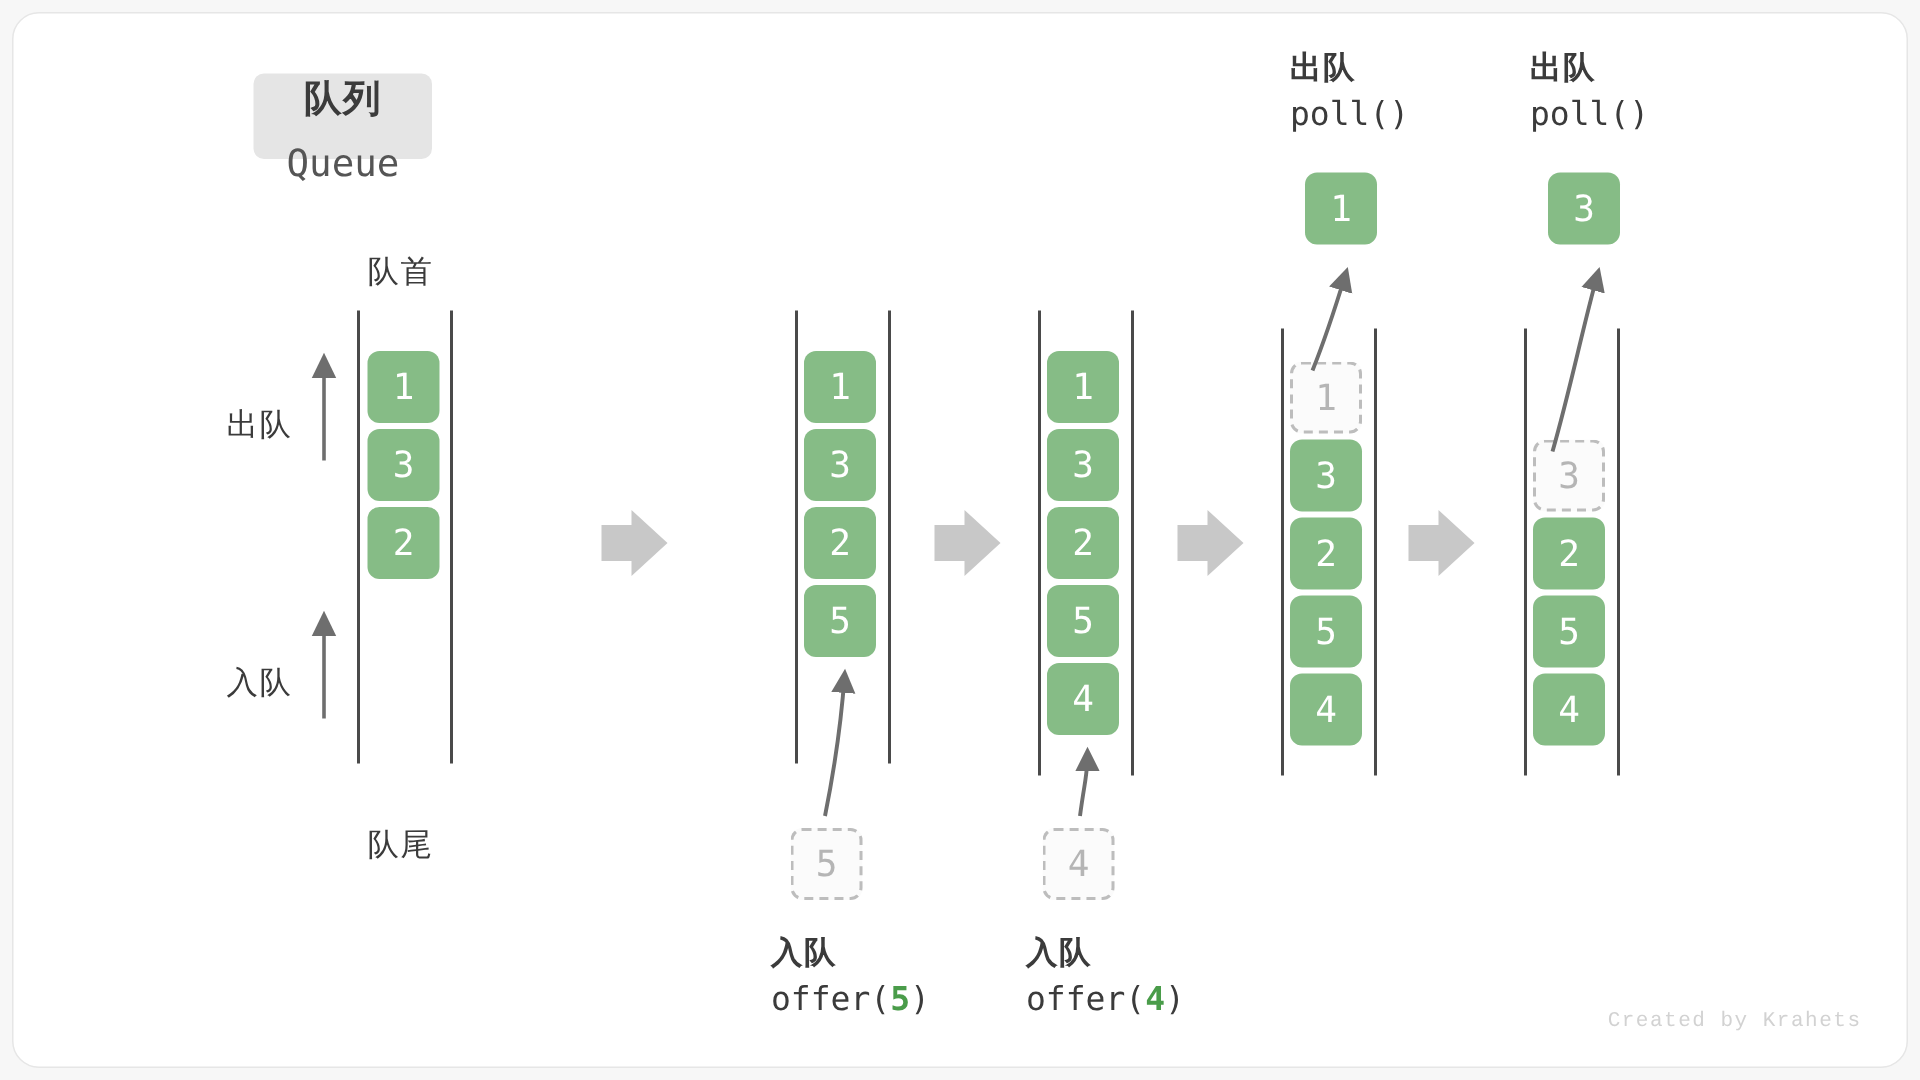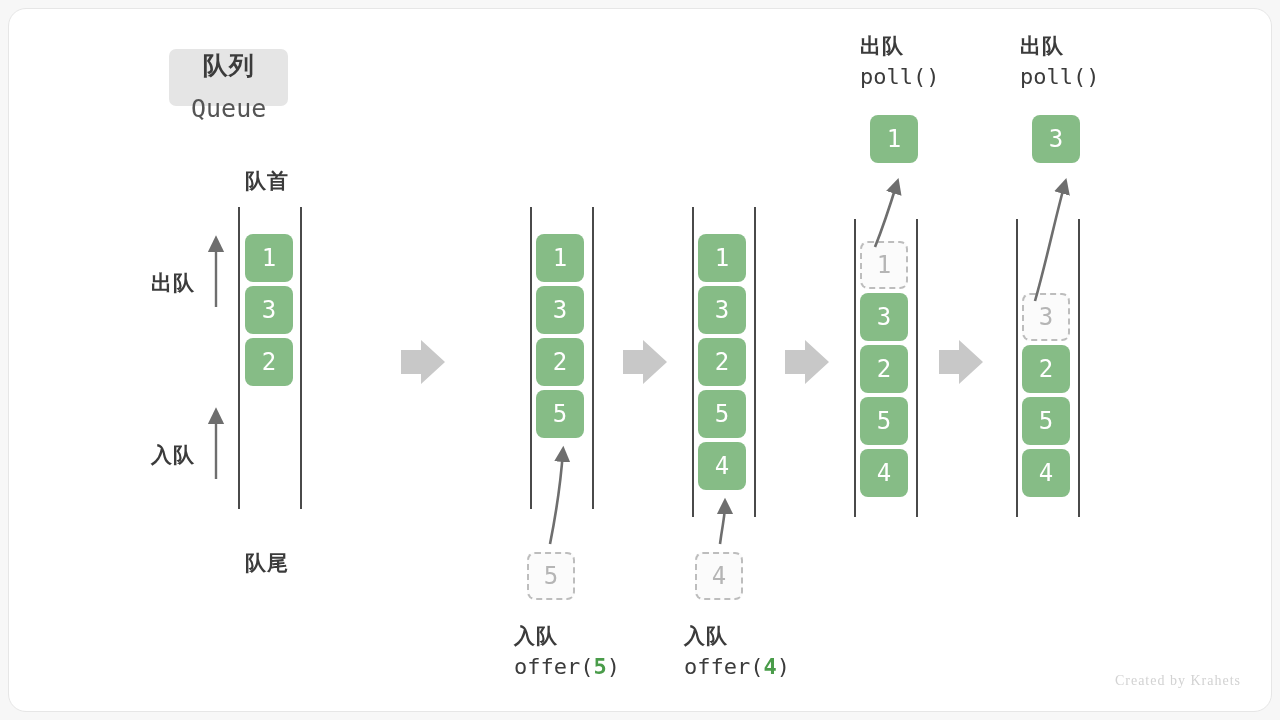--- a/index.html
+++ b/index.html
@@ -47,21 +47,21 @@
   }
   #title-badge .en {
     font-family: "DejaVu Sans Mono", "Liberation Mono", monospace;
     font-size: 25px;
     color: #555555;
   }
 
   
   .cn-bold {
     font-size: 21px;
-    font-weight: bold;
+    font-weight: normal;
     color: #3b3b3b;
     letter-spacing: 1px;
     white-space: nowrap;
   }
   .op-label {
     white-space: nowrap;
     line-height: 1.45;
   }
   .op-label .cn {
     display: block;
@@ -101,21 +101,21 @@
   .cell.ghost {
     background: #fbfbfb;
     border: 2px dashed #bdbdbd;
     color: #b5b5b5;
   }
 
   
   #watermark {
     right: 30px;
     bottom: 22px;
-    font-family: Liberation Serif, serif;
+    font-family: Liberation Mono, monospace;
     font-size: 14px;
     color: #d2d2d2;
     letter-spacing: 1px;
   }
 
   svg.overlay {
     position: absolute;
     left: 0; top: 0;
     width: 1264px;
     height: 704px;

